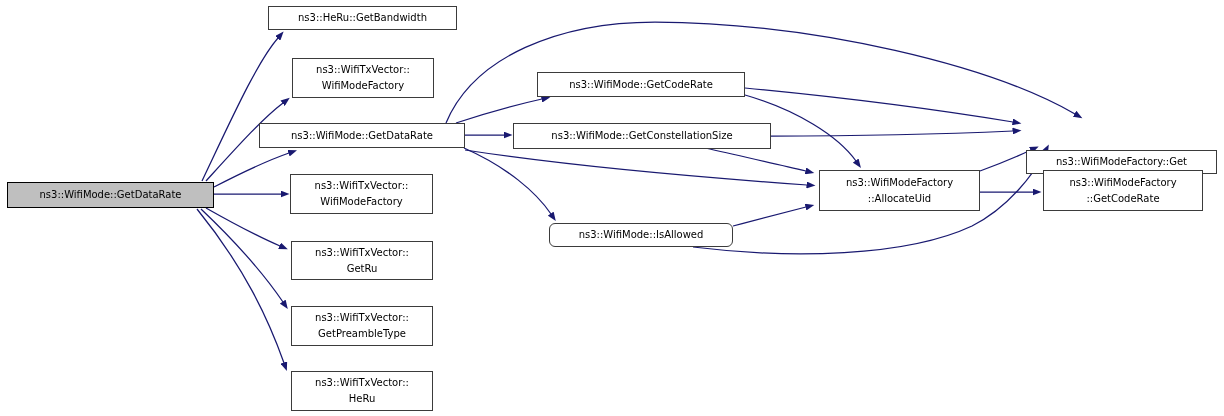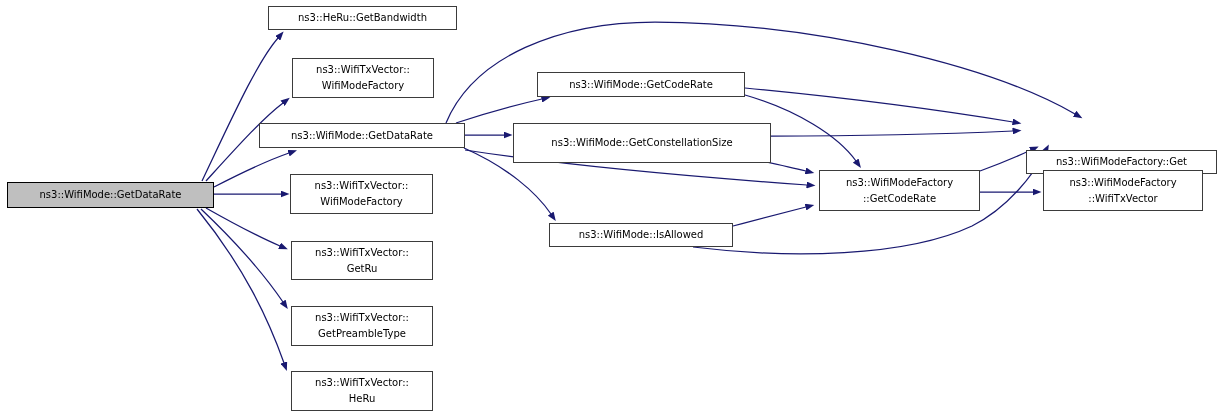--- a/index.html
+++ b/index.html
@@ -97,31 +97,31 @@
         <span class="node-line">ns3::WifiTxVector::</span>
         <span class="node-line">GetPreambleType</span>
       </div>
       <div class="graph-node" style="left: 291px; top: 371px; width: 142px; height: 40px;">
         <span class="node-line">ns3::WifiTxVector::</span>
         <span class="node-line">HeRu</span>
       </div>
       <div class="graph-node" style="left: 537px; top: 72px; width: 208px; height: 25px; justify-content: center;">
         <span class="node-line">ns3::WifiMode::GetCodeRate</span>
       </div>
-      <div class="graph-node" style="left: 513px; top: 123px; width: 258px; height: 40px;">
+      <div class="graph-node" style="left: 513px; top: 123px; width: 258px; height: 26px;">
         <span class="node-line">ns3::WifiMode::GetConstellationSize</span>
       </div>
-      <div class="graph-node" style="left: 549px; top: 223px; width: 184px; height: 24px;">
+      <div class="graph-node" style="left: 549px; top: 223px; width: 184px; height: 24px; border-radius: 6px;">
         <span class="node-line">ns3::WifiMode::IsAllowed</span>
       </div>
       <div class="graph-node" style="left: 819px; top: 170px; width: 161px; height: 41px;">
         <span class="node-line">ns3::WifiModeFactory</span>
-        <span class="node-line">::GetCodeRate</span>
+        <span class="node-line">::AllocateUid</span>
       </div>
       <div class="graph-node" style="left: 1026px; top: 120px; width: 191px; height: 24px; margin-top: 30px;">
         <span class="node-line">ns3::WifiModeFactory::Get</span>
       </div>
       <div class="graph-node" style="left: 1043px; top: 170px; width: 160px; height: 41px;">
         <span class="node-line">ns3::WifiModeFactory</span>
-        <span class="node-line">::WifiTxVector</span>
+        <span class="node-line">::GetCodeRate</span>
       </div>
     </div>
 </div>
 
 </body></html>

